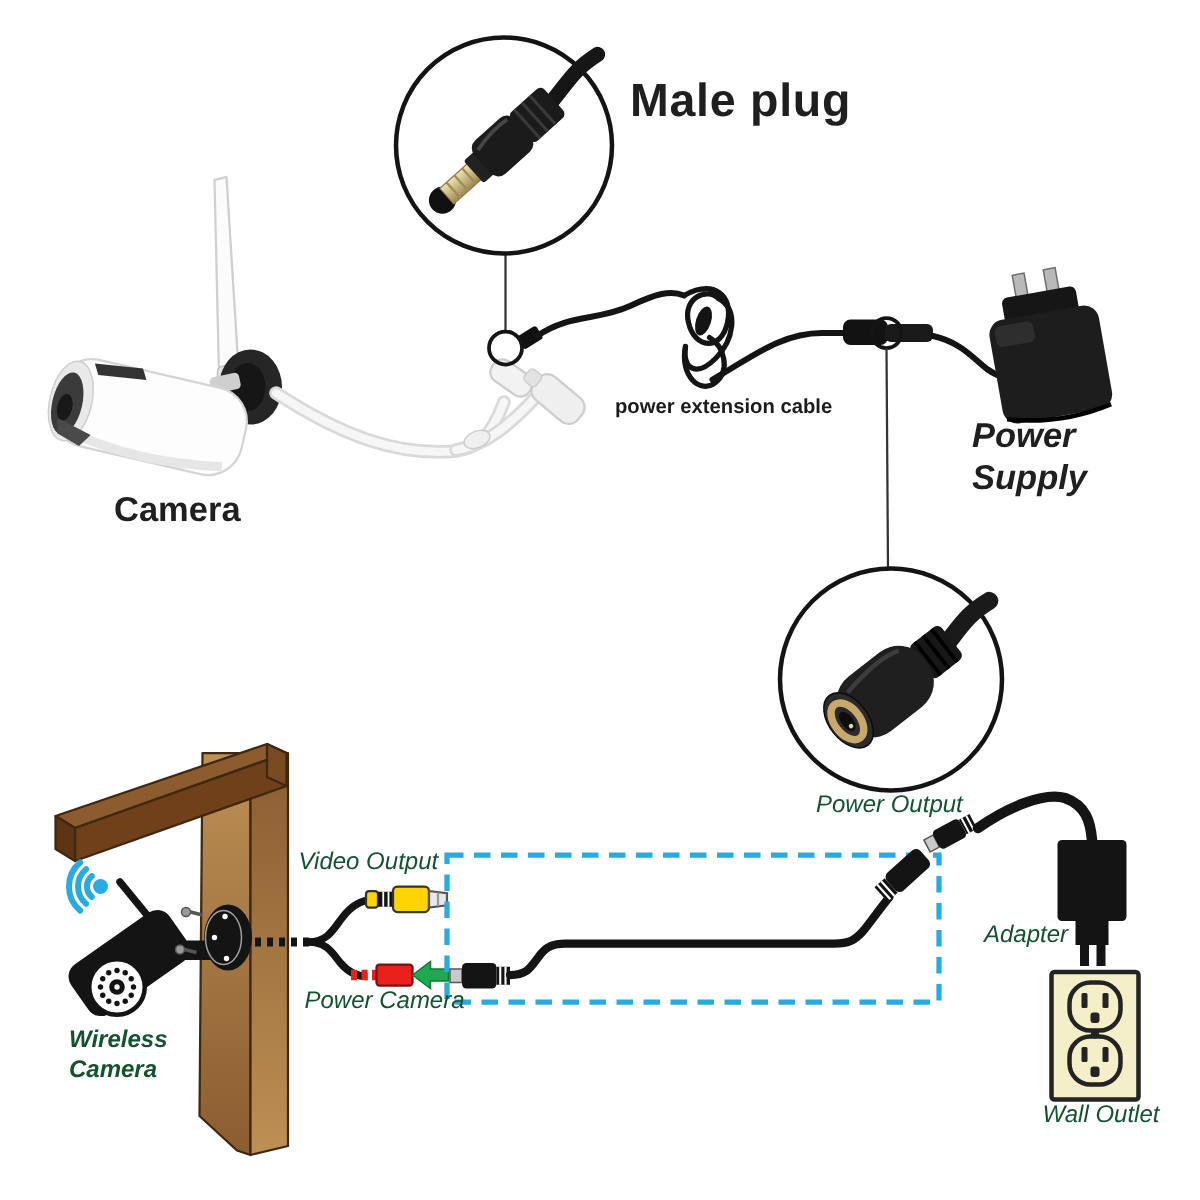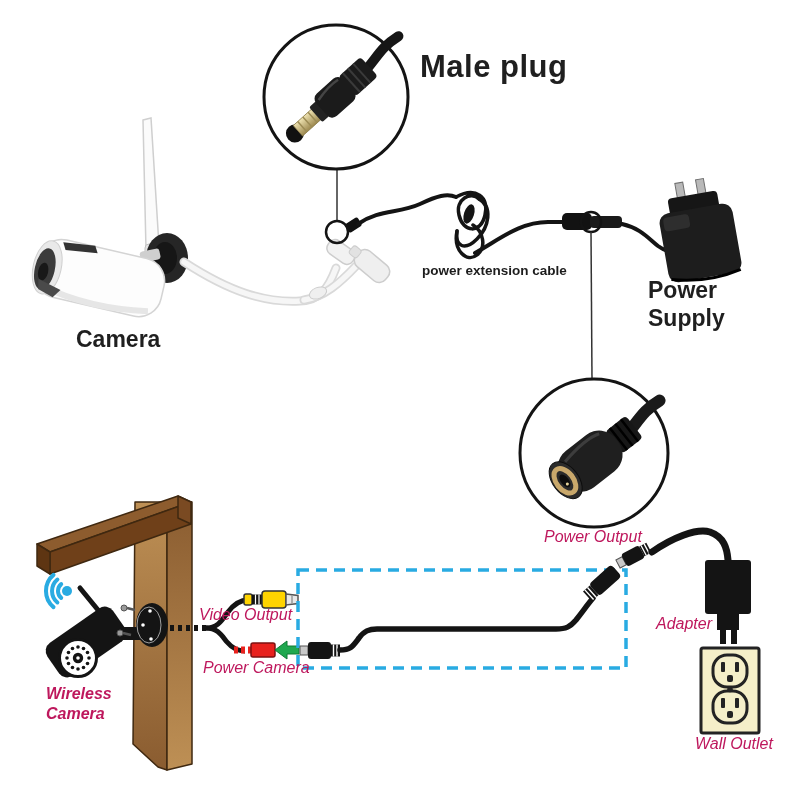--- a/index.html
+++ b/index.html
@@ -3,22 +3,22 @@
 <meta charset="utf-8">
 <style>
   html,body{margin:0;padding:0;background:#ffffff;}
   #stage{position:relative;width:788px;height:800px;background:#ffffff;overflow:hidden;
          font-family:"Liberation Sans", sans-serif;}
   #art{position:absolute;left:0;top:0;}
   .lbl{position:absolute;white-space:pre-line;line-height:1.22;}
   .photo-label{color:#1f1f1f;font-weight:bold;}
   .big{font-size:31px;letter-spacing:0.5px;}
   .mid{font-size:23px;}
-  .small-bold{font-size:13.5px;font-weight:600;color:#1c1c1c;margin-left:12px;}
-  .ital{color:#be185d;font-style:italic;font-size:16px;}
+  .small-bold{font-size:13.5px;font-weight:600;color:#1c1c1c;}
+  .ital{color:#14532d;font-style:italic;font-size:16px;}
   .red-ital{color:#C1272D;font-style:italic;font-weight:bold;font-size:16px;}
 </style>
 </head>
 <body>
 
 <div id="stage">
 
 <svg id="art" width="800" height="800" viewBox="0 0 800 800">
   <defs>
     <linearGradient id="gold" x1="0" y1="0" x2="0" y2="1">
@@ -250,23 +250,23 @@
     <rect x="721" y="698" width="4" height="10" rx="1" fill="#232323"></rect>
     <rect x="735" y="698" width="4" height="10" rx="1" fill="#232323"></rect>
     <rect x="727" y="711" width="6" height="7" rx="2" fill="#232323"></rect>
     <circle cx="730" cy="689.5" r="2.8" fill="#232323"></circle>
   </g>
 </svg>
 
 <div class="lbl photo-label big" style="left:420px;top:48px;">Male plug</div>
 <div class="lbl photo-label mid" style="left:76px;top:325px;">Camera</div>
 <div class="lbl small-bold" style="left:410px;top:263px;">power extension cable</div>
-<div class="lbl photo-label mid" style="left:648px;top:276px;">Power Supply</div>
+<div class="lbl photo-label mid" style="left:648px;top:276px;font-style:italic;">Power Supply</div>
 
 <div class="lbl ital" style="left:46px;top:684px;font-weight:bold;">Wireless
 Camera</div>
-<div class="lbl ital" style="left:199px;top:565px;margin-top:40px;">Video Output</div>
+<div class="lbl ital" style="left:199px;top:565px;">Video Output</div>
 <div class="lbl ital" style="left:203px;top:658px;">Power Camera</div>
 <div class="lbl ital" style="left:544px;top:527px;">Power Output</div>
 <div class="lbl ital" style="left:656px;top:614px;">Adapter</div>
 <div class="lbl ital" style="left:695px;top:734px;">Wall Outlet</div>
 
 </div>
 
 </body></html>

